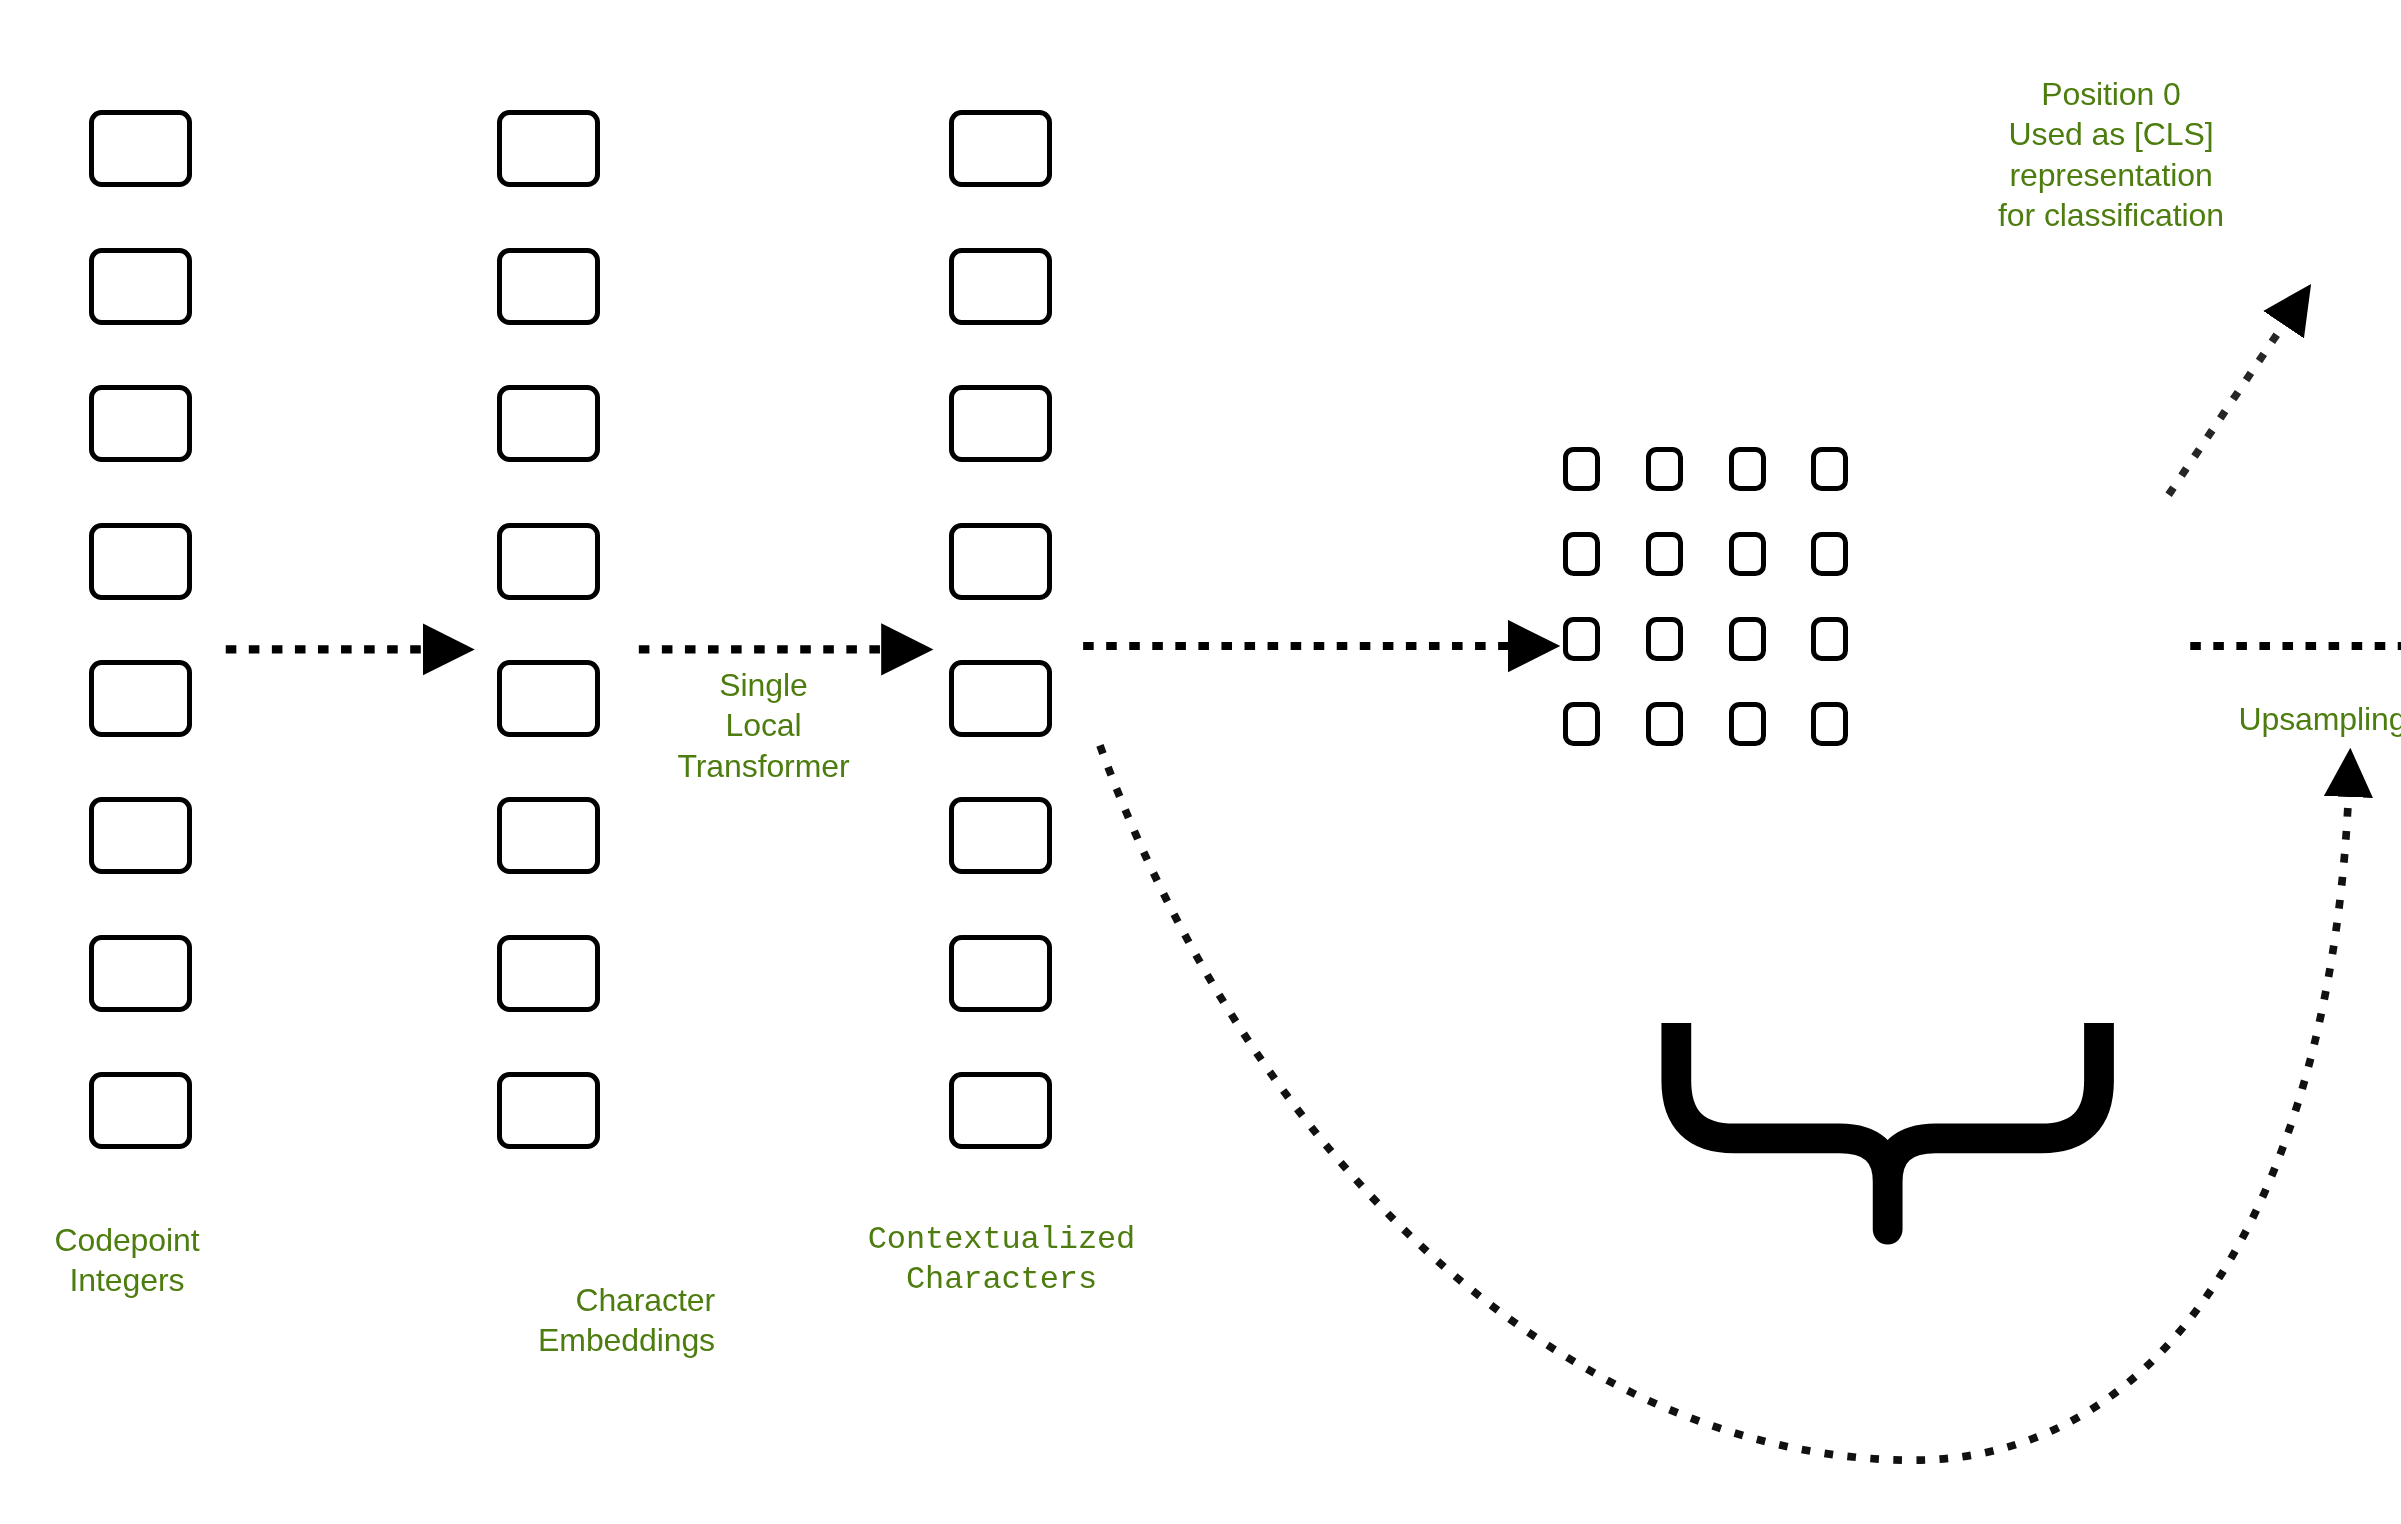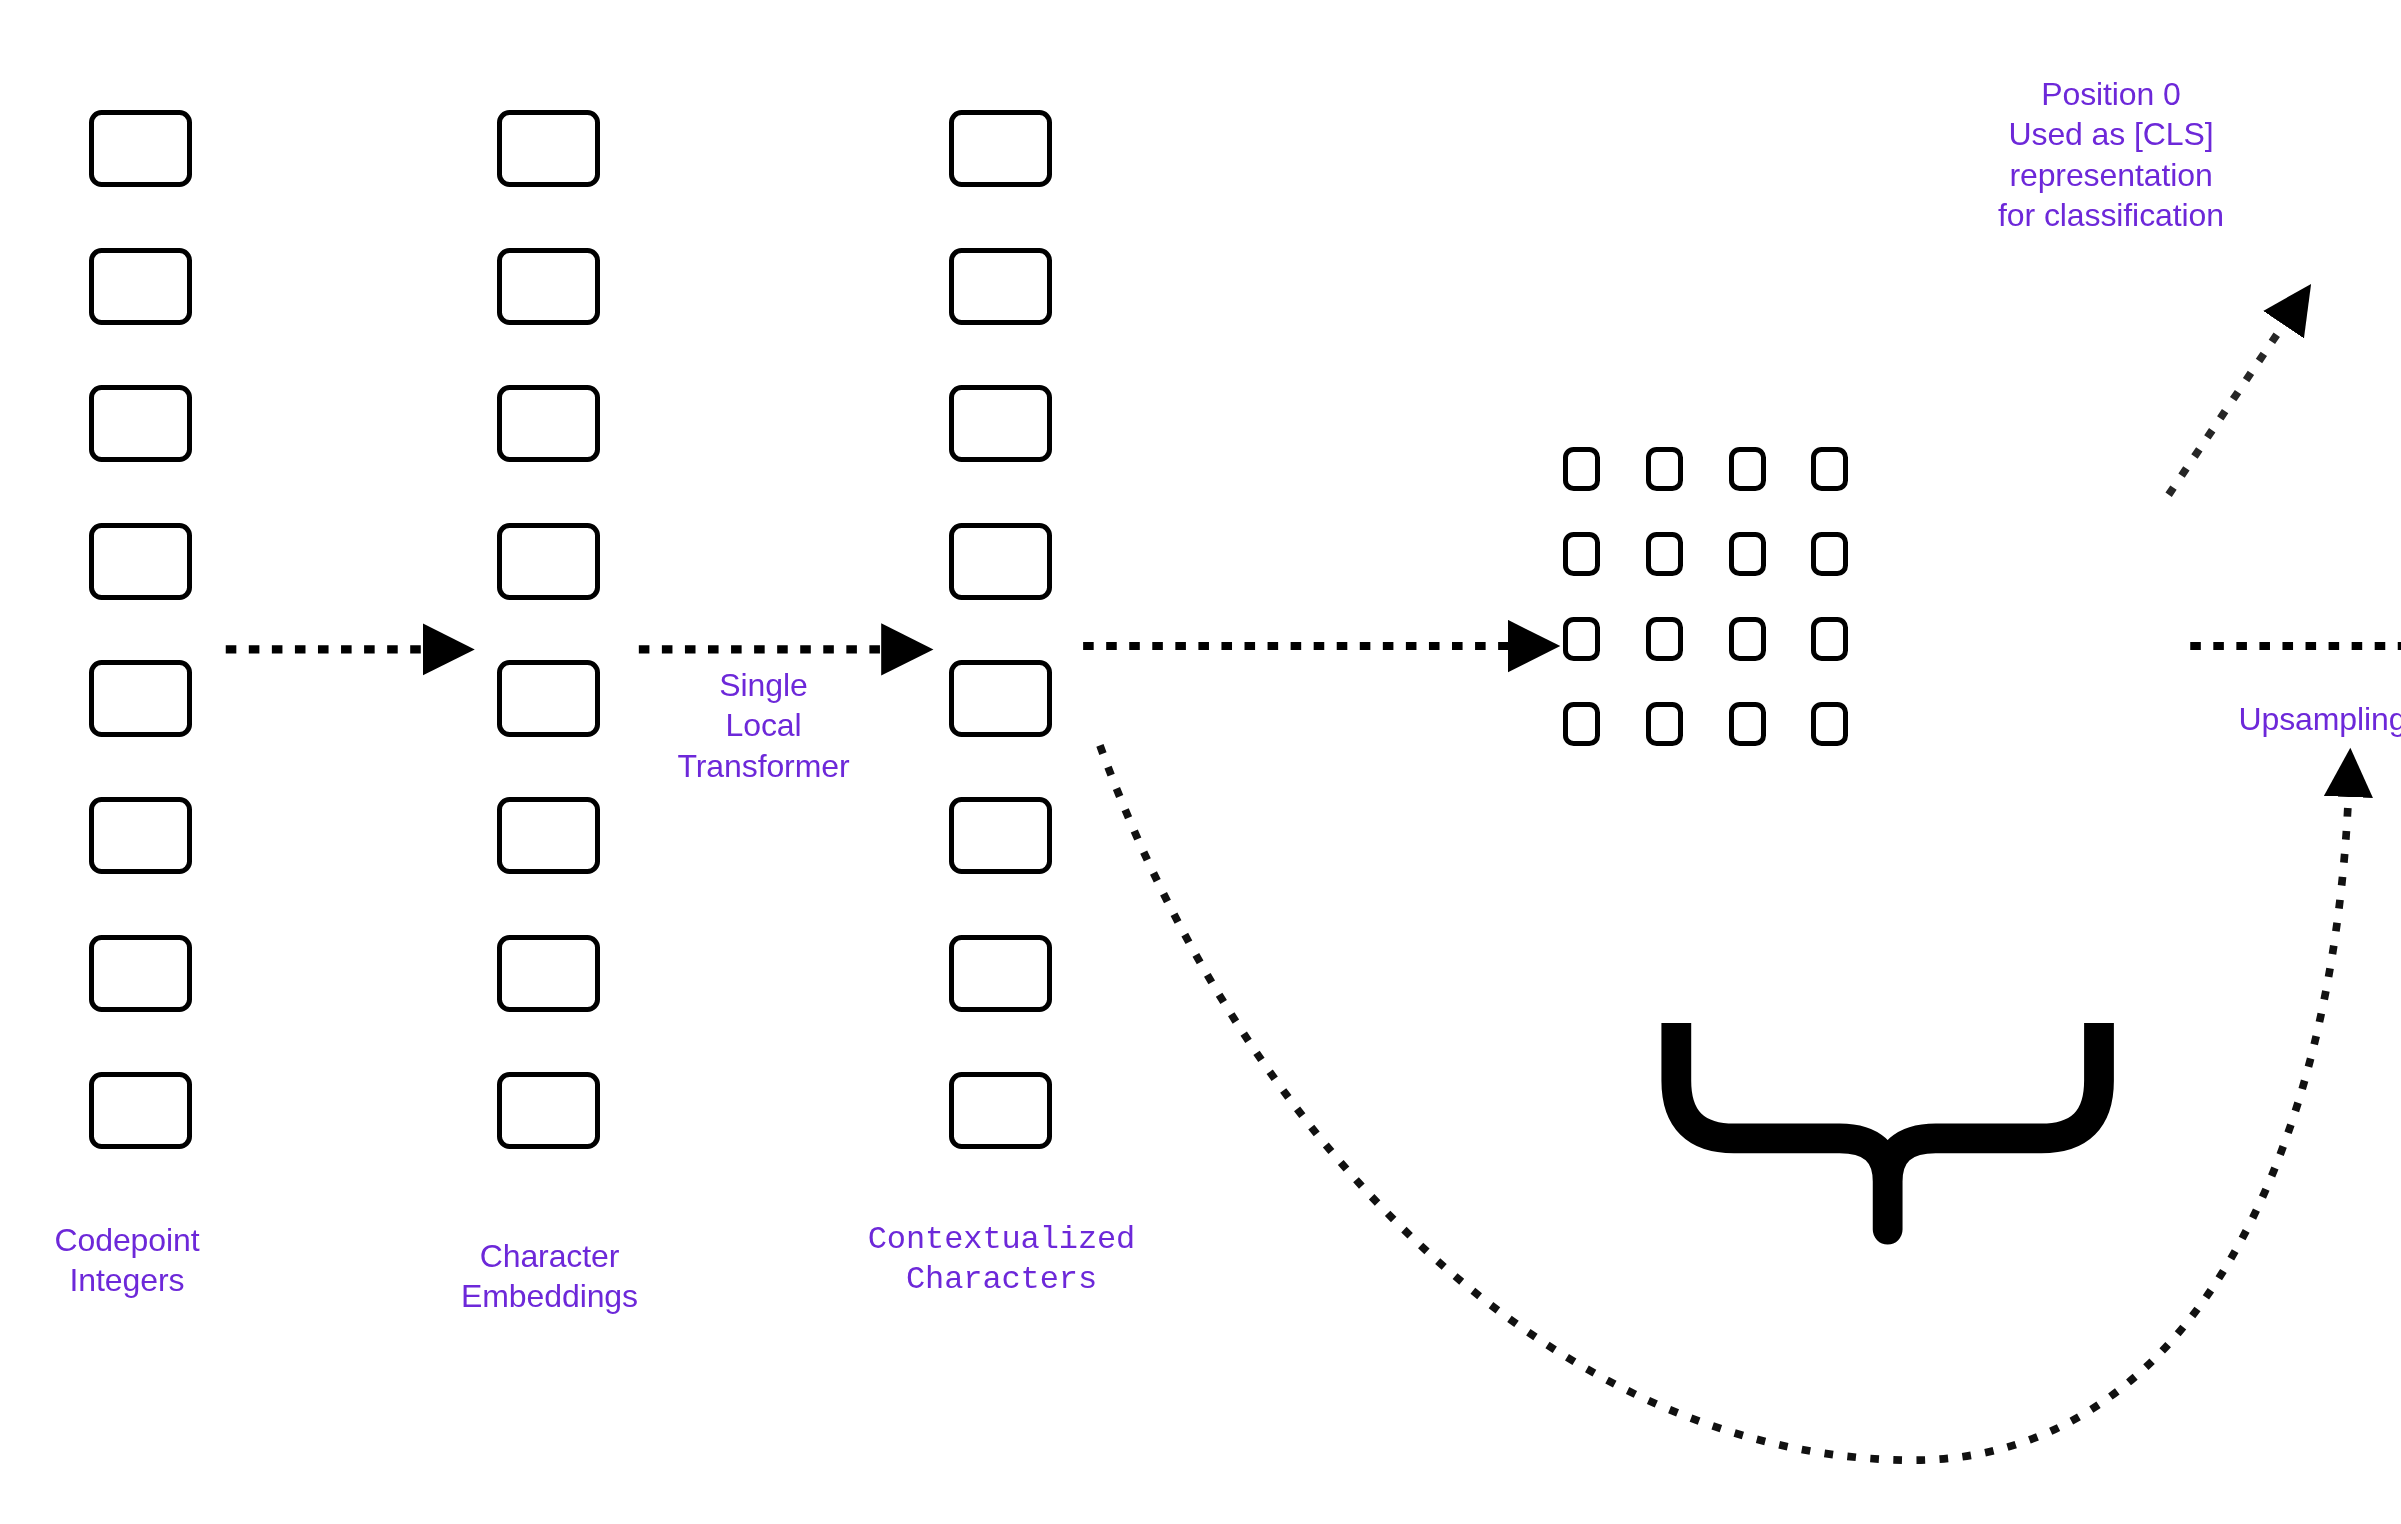--- a/index.html
+++ b/index.html
@@ -27,21 +27,21 @@
     position:absolute;
     box-sizing:border-box;
     border:5.3px solid #000000;
     border-radius:12.5px;
     background:#ffffff;
   }
   .col-group{ position:absolute; }
   
   .lbl{
     position:absolute;
-    color:#6d28d9;
+    color:#4d7c0f;
     font-size:32px;
     line-height:1.26;
     text-align:center;
     white-space:pre-line;
     letter-spacing:-0.1px;
   }
   .lbl.col-cap{ font-size:32px; }
   .lbl.arrow-cap{ font-size:32px; }
   .lbl.anno{ font-size:32px; }
 </style>
@@ -132,21 +132,21 @@
       <div class="tokbox" style="left: 1811px; top: 617px; width: 37px; height: 44px; border-radius: 10.6px;"></div>
       <div class="tokbox" style="left: 1563px; top: 702px; width: 37px; height: 44px; border-radius: 10.6px;"></div>
       <div class="tokbox" style="left: 1646px; top: 702px; width: 37px; height: 44px; border-radius: 10.6px;"></div>
       <div class="tokbox" style="left: 1729px; top: 702px; width: 37px; height: 44px; border-radius: 10.6px;"></div>
       <div class="tokbox" style="left: 1811px; top: 702px; width: 37px; height: 44px; border-radius: 10.6px;"></div>
     </div>
 
   <div class="lbl col-cap" style="left:-29px; top:1220px; width:312px;">Codepoint
 Integers</div>
 
-  <div class="lbl col-cap" style="left:384px; top:1236px; width:331px;">Character
+  <div class="lbl col-cap" style="left:384px; top:1280px; width:331px;text-align:right;">Character
 Embeddings</div>
 
   <div class="lbl col-cap" style="left:824px; top:1220px; width:355px;font-family:Liberation Mono, monospace;">Contextualized
 Characters</div>
 
 
 
   <div class="lbl arrow-cap" style="left:622px; top:665px; width:283px;">Single
 Local
 Transformer</div>

